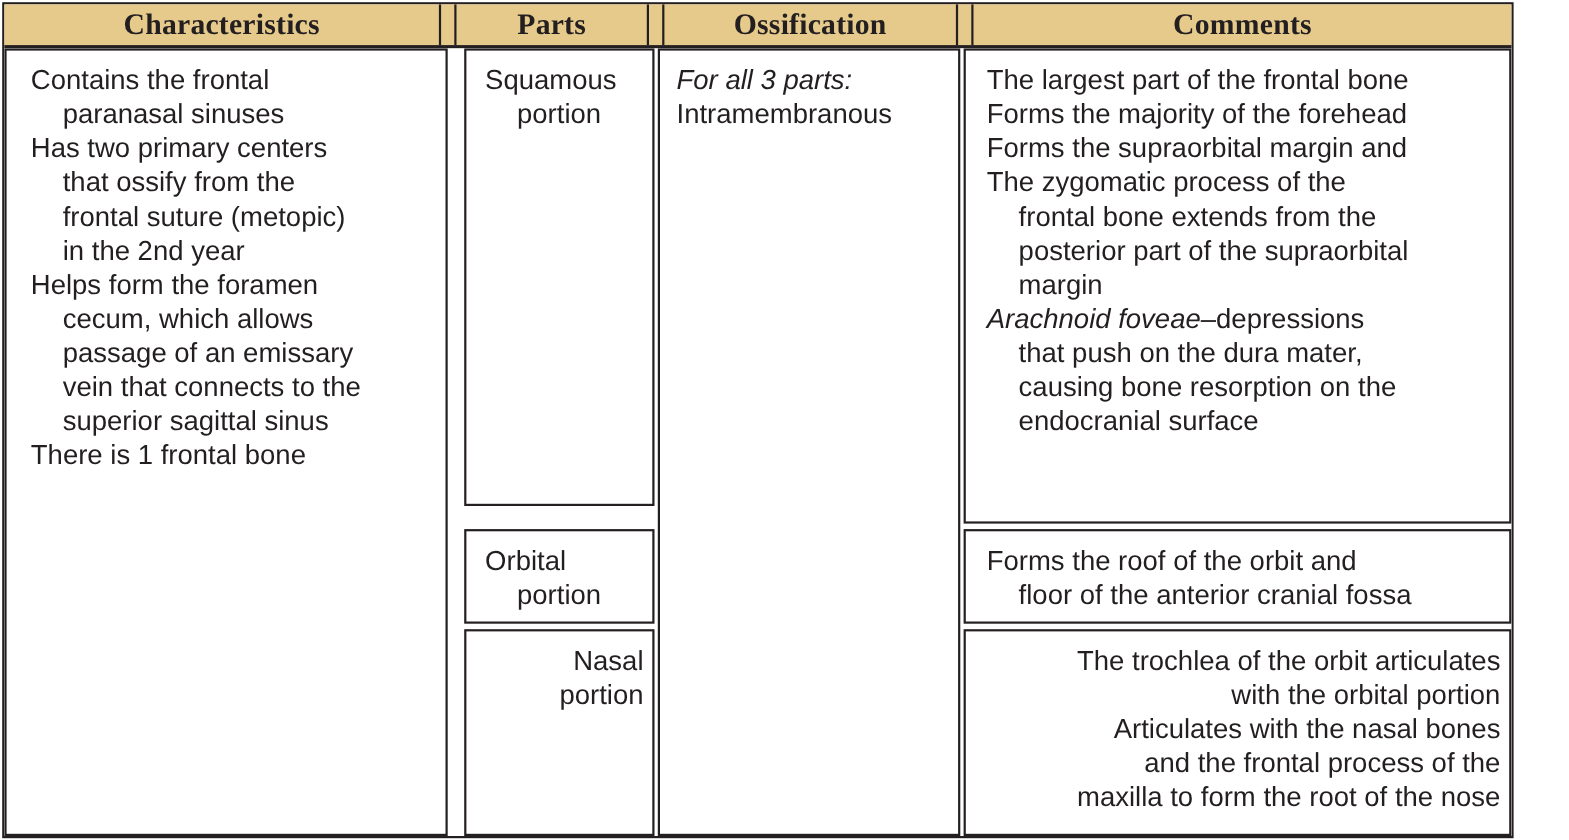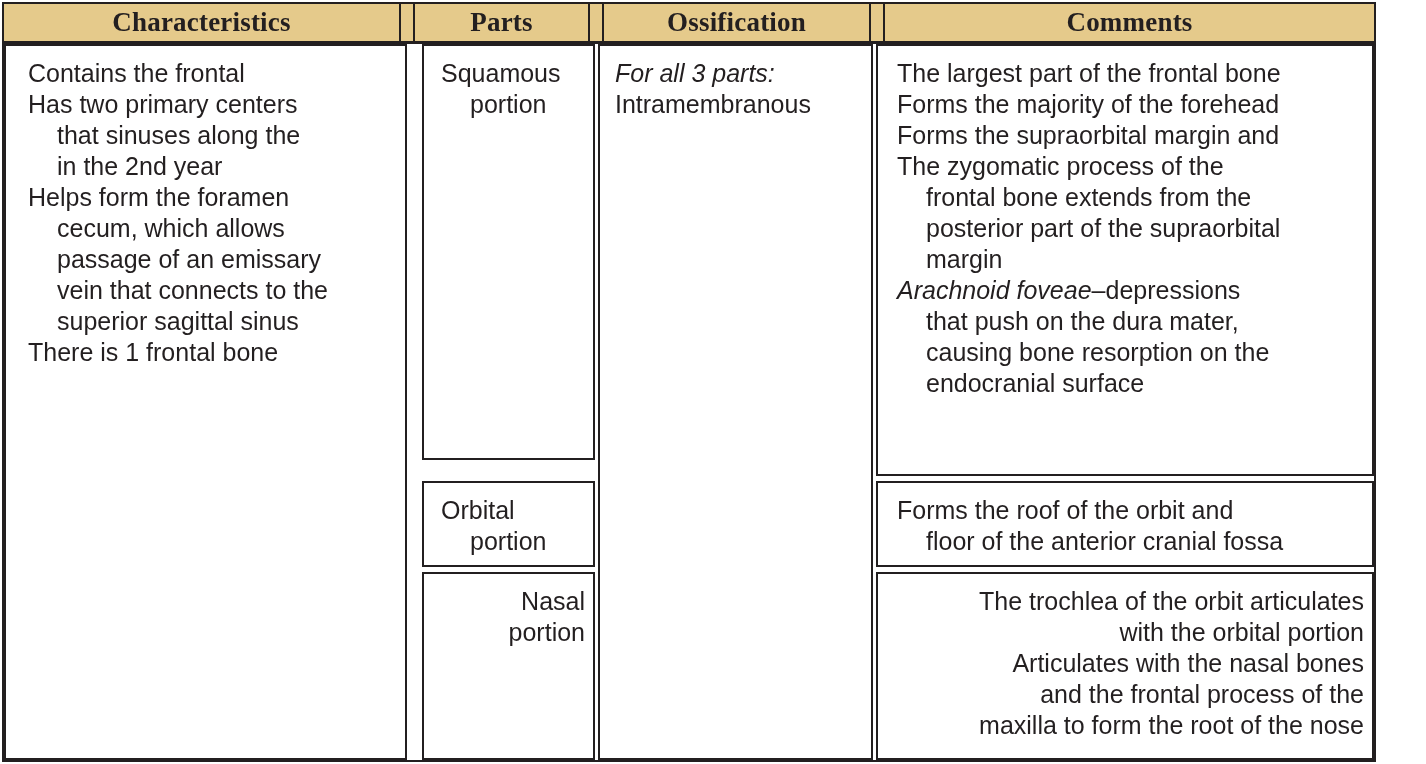--- a/index.html
+++ b/index.html
@@ -79,24 +79,26 @@
       <div class="th">Characteristics</div>
       <div class="th">Parts</div>
       <div class="th">Ossification</div>
       <div class="th">Comments</div>
     </div>
 
     <div class="tbody">
       <div class="cell c-char">
           <div class="item">
             <div class="line">Contains the frontal</div>
+            <div class="line cont">paranasal sinuses</div>
           </div>
           <div class="item">
             <div class="line">Has two primary centers</div>
-            <div class="line cont">that sinuses along the</div>
+            <div class="line cont">that ossify from the</div>
+            <div class="line cont">frontal suture (metopic)</div>
             <div class="line cont">in the 2nd year</div>
           </div>
           <div class="item">
             <div class="line">Helps form the foramen</div>
             <div class="line cont">cecum, which allows</div>
             <div class="line cont">passage of an emissary</div>
             <div class="line cont">vein that connects to the</div>
             <div class="line cont">superior sagittal sinus</div>
           </div>
           <div class="item">

